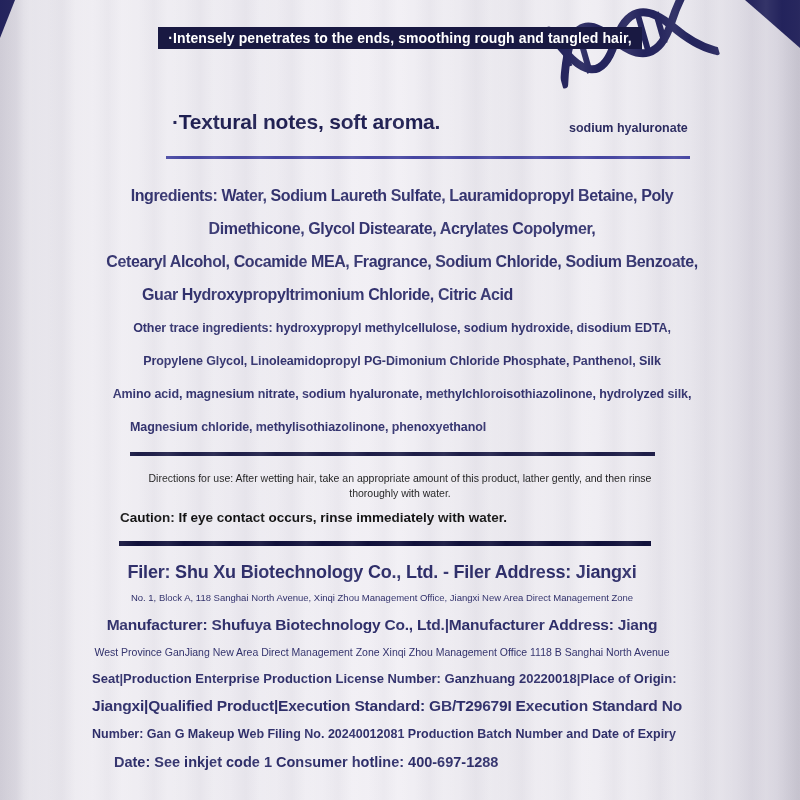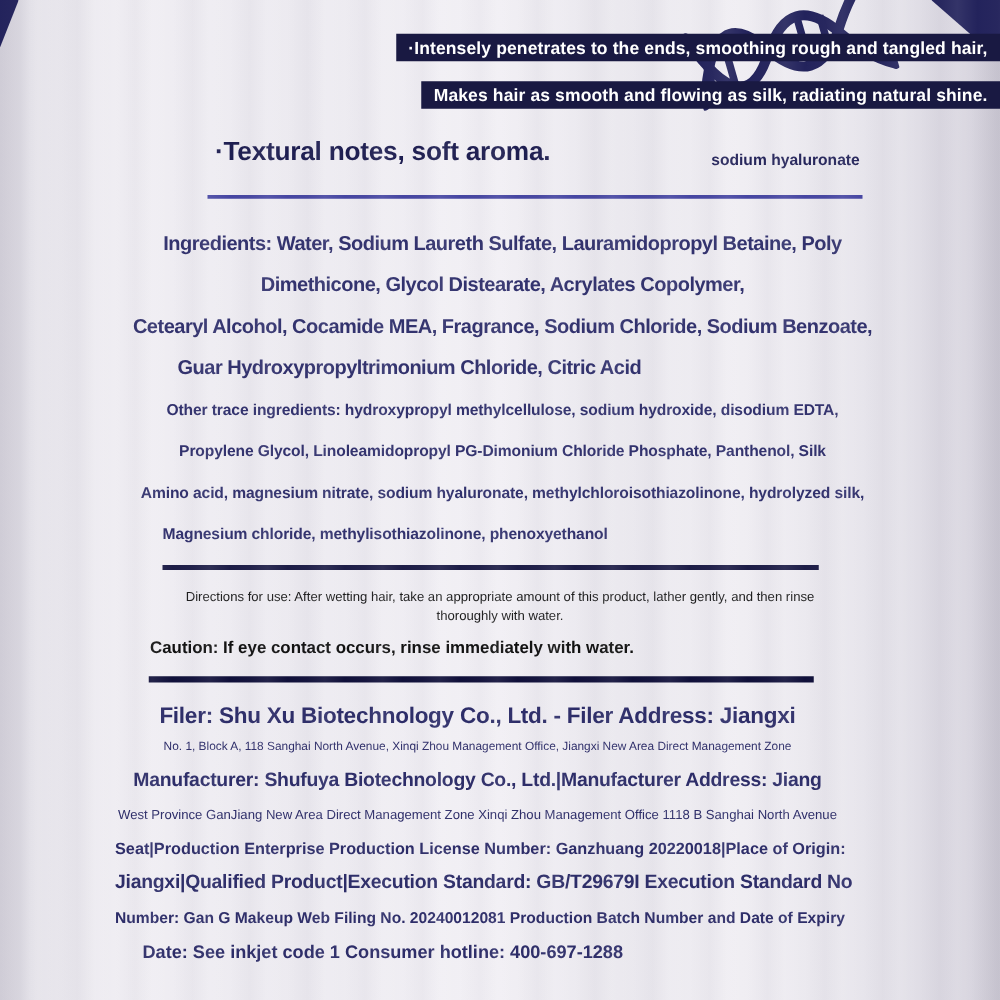--- a/index.html
+++ b/index.html
@@ -23,21 +23,21 @@
   .corner-tl {
     position:absolute; left:0; top:0; width:15px; height:38px; background:#23235c;
     clip-path:polygon(0 0,100% 0,0 100%);
   }
   .corner-tr {
     position:absolute; right:0; top:0; width:55px; height:48px; background:#23235c;
     clip-path:polygon(0 0,100% 0,100% 100%);
   }
   .dna { position:absolute; left:552px; top:-14px; transform:rotate(-16deg); }
 
-  .benefit-row { position:absolute; left:0; width:100%; text-align:right; z-index:2; }
+  .benefit-row { position:absolute; left:0; width:100%; text-align:center; z-index:2; }
   .benefit-row.r1 { top:27px; }
   .benefit-row.r2 { top:65px; }
   .strip {
     display:inline-block; background:#191942; color:#ffffff;
     font-size:14px; font-weight:bold; padding:3px 10px; letter-spacing:0.1px;
     white-space:nowrap;
   }
   .aroma {
     position:absolute; left:172px; top:110px; font-size:21px; font-weight:bold;
     color:#1d1d50; letter-spacing:-0.2px; white-space:nowrap;
@@ -104,23 +104,20 @@
         <line x1="30" y1="26" x2="30" y2="74"></line>
         <line x1="92" y1="30" x2="92" y2="70"></line>
         <line x1="110" y1="34" x2="110" y2="66"></line>
       </g>
     </svg>
   </div>
 
   <div class="benefit-row r1">
     <span class="strip">·Intensely penetrates to the ends, smoothing rough and tangled hair,</span>
   </div>
-  <div class="benefit-row r2">
-    <span class="strip">Makes hair as smooth and flowing as silk, radiating natural shine.</span>
-  </div>
 
   <div class="aroma">·Textural notes, soft aroma.</div>
   <div class="hyaluronate">sodium hyaluronate</div>
 
   <div class="divider1"></div>
 
   <div class="ing-main">
     <div class="line">Ingredients: Water, Sodium Laureth Sulfate, Lauramidopropyl Betaine, Poly</div>
     <div class="line">Dimethicone, Glycol Distearate, Acrylates Copolymer,</div>
     <div class="line">Cetearyl Alcohol, Cocamide MEA, Fragrance, Sodium Chloride, Sodium Benzoate,</div>

